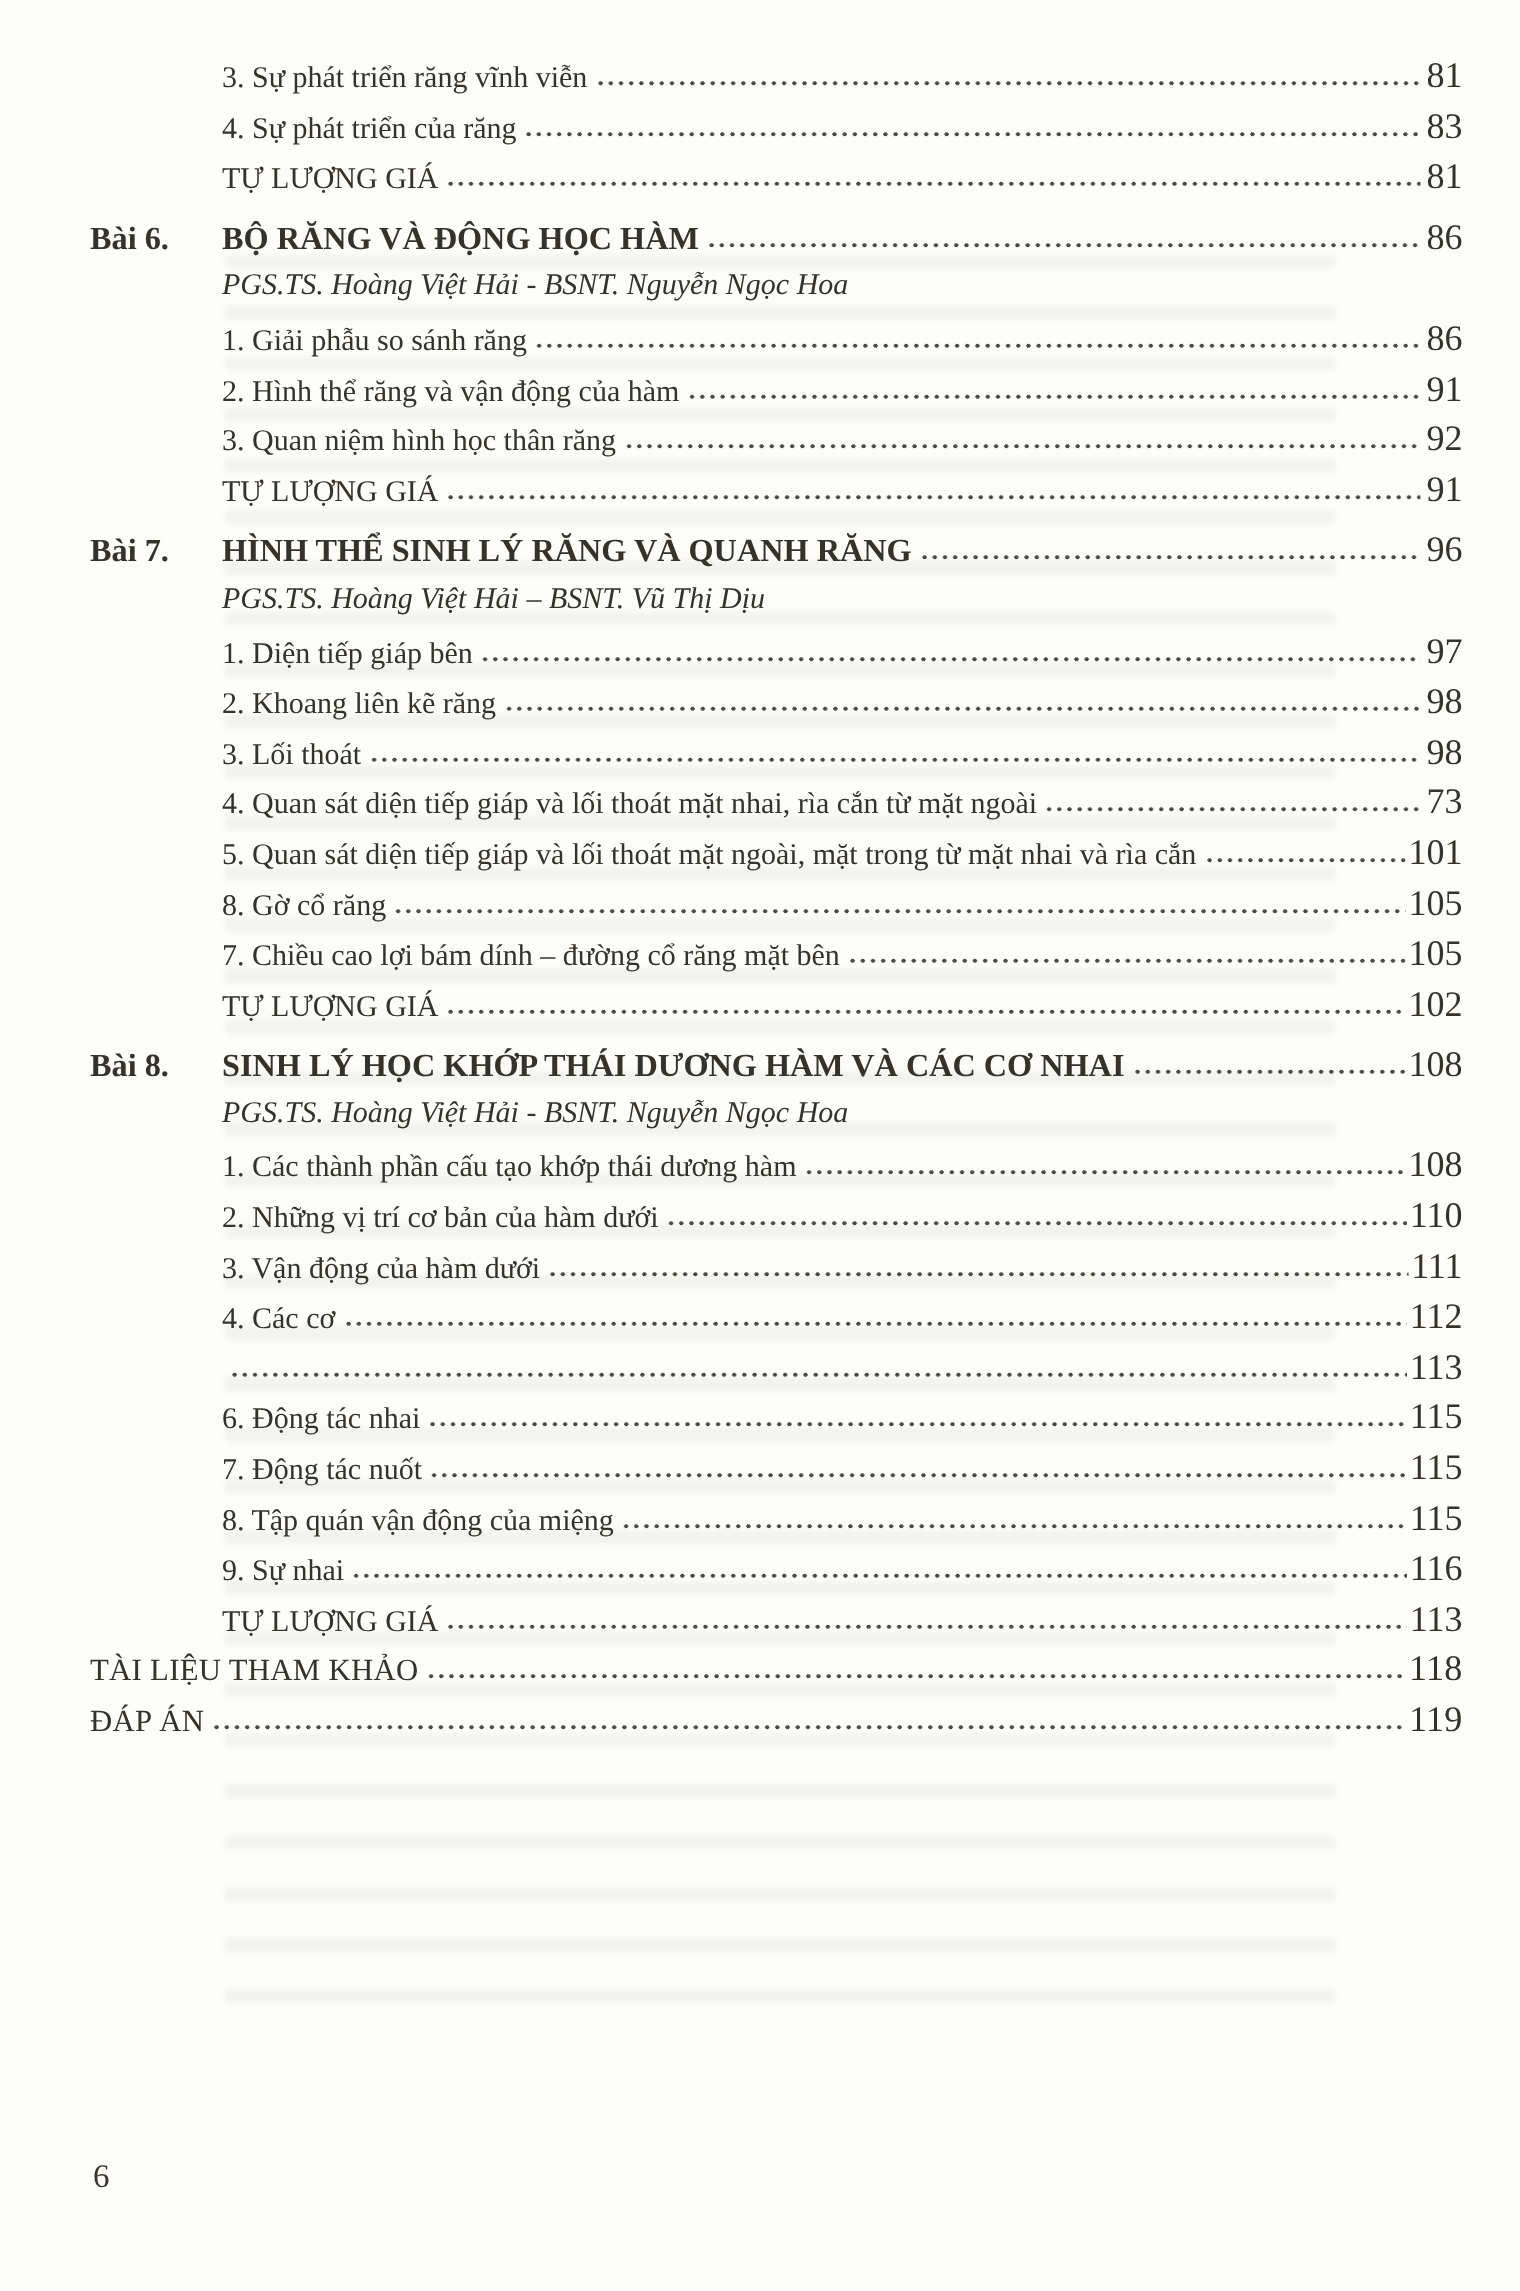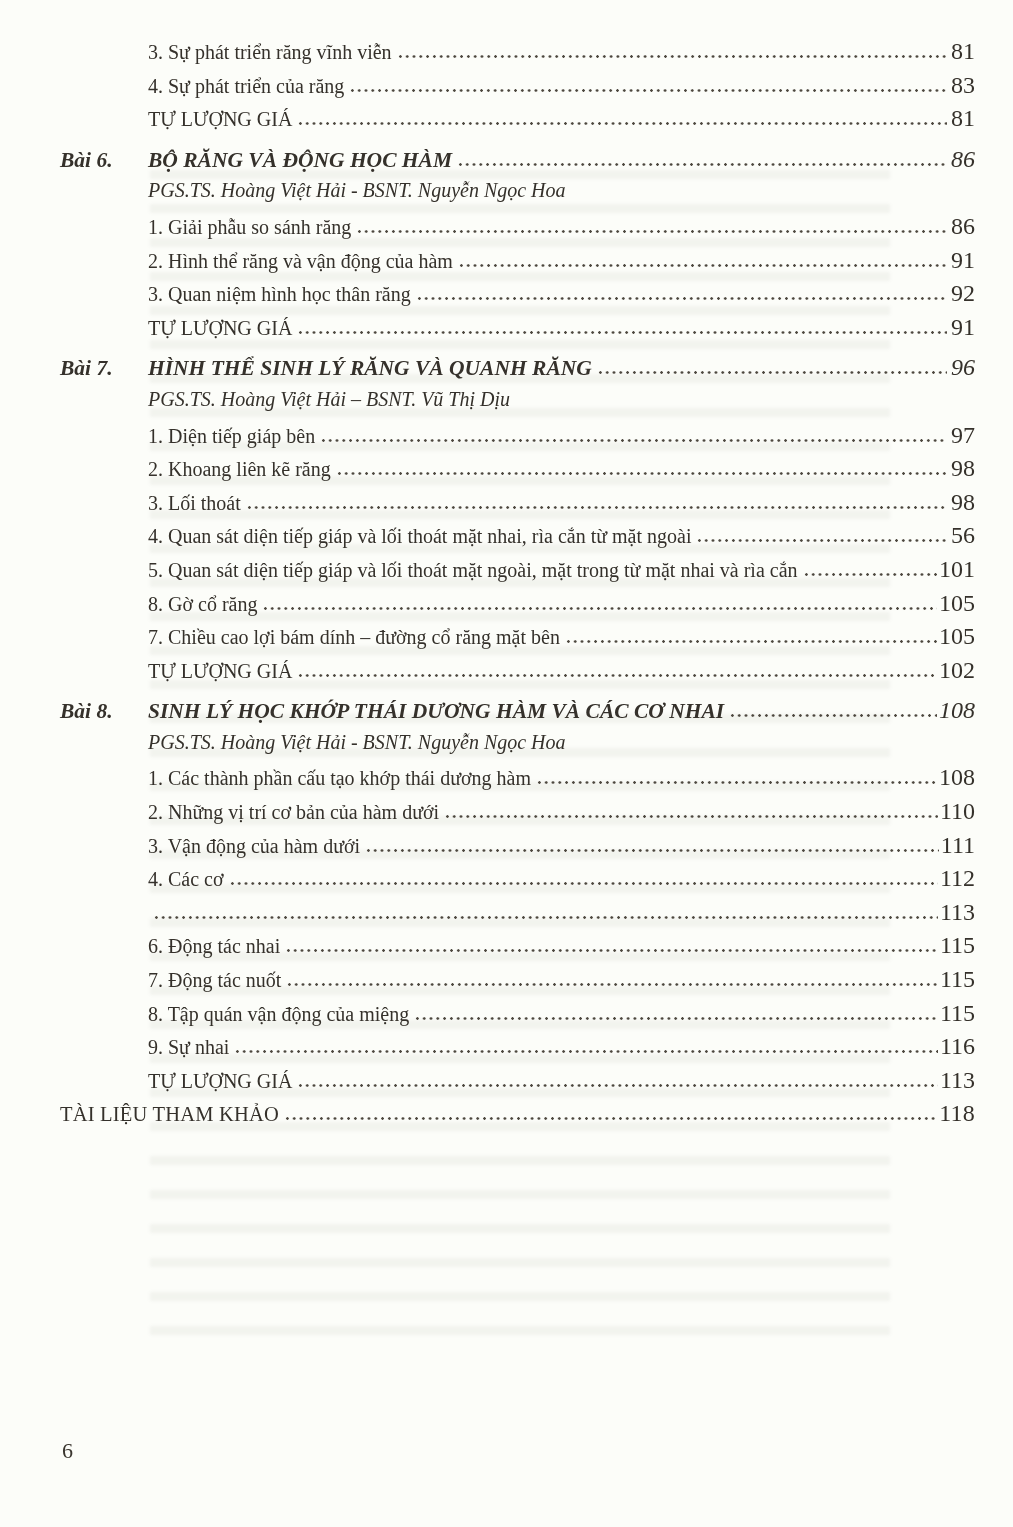--- a/index.html
+++ b/index.html
@@ -55,21 +55,20 @@
       text-align: right;
       font-size: 24px;
       font-weight: normal;
     }
     .item { padding-left: 88px; font-size: 20px; }
     .top  { font-size: 20.5px; letter-spacing: 0.2px; justify-content: center; }
     .chapter {
       margin-top: 7px;
       font-weight: bold;
       font-size: 21.5px;
-      font-style: italic;
     }
     .chapter .label { flex: 0 0 88px; }
     .author {
       padding-left: 88px;
       font-weight: normal;
       font-style: italic;
       font-size: 20px;
     }
     .folio {
       position: absolute;
@@ -149,21 +148,21 @@
     <span class="pnum">98</span>
   </div>
       <div class="row item">
     <span class="text">3. Lối thoát</span>
     <span class="dots"></span>
     <span class="pnum">98</span>
   </div>
       <div class="row item">
     <span class="text">4. Quan sát diện tiếp giáp và lối thoát mặt nhai, rìa cắn từ mặt ngoài</span>
     <span class="dots"></span>
-    <span class="pnum">56</span>
+    <span class="pnum">73</span>
   </div>
       <div class="row item">
     <span class="text">5. Quan sát diện tiếp giáp và lối thoát mặt ngoài, mặt trong từ mặt nhai và rìa cắn</span>
     <span class="dots"></span>
     <span class="pnum">101</span>
   </div>
       <div class="row item">
     <span class="text">8. Gờ cổ răng</span>
     <span class="dots"></span>
     <span class="pnum">105</span>
@@ -233,16 +232,21 @@
   </div>
       <div class="row item">
     <span class="text">TỰ LƯỢNG GIÁ</span>
     <span class="dots"></span>
     <span class="pnum">113</span>
   </div>
       <div class="row top">
     <span class="text">TÀI LIỆU THAM KHẢO</span>
     <span class="dots"></span>
     <span class="pnum">118</span>
+  </div>
+      <div class="row top">
+    <span class="text">ĐÁP ÁN</span>
+    <span class="dots"></span>
+    <span class="pnum">119</span>
   </div>
     </main>
   <div class="folio">6</div>
 </div>
 
 </body></html>

